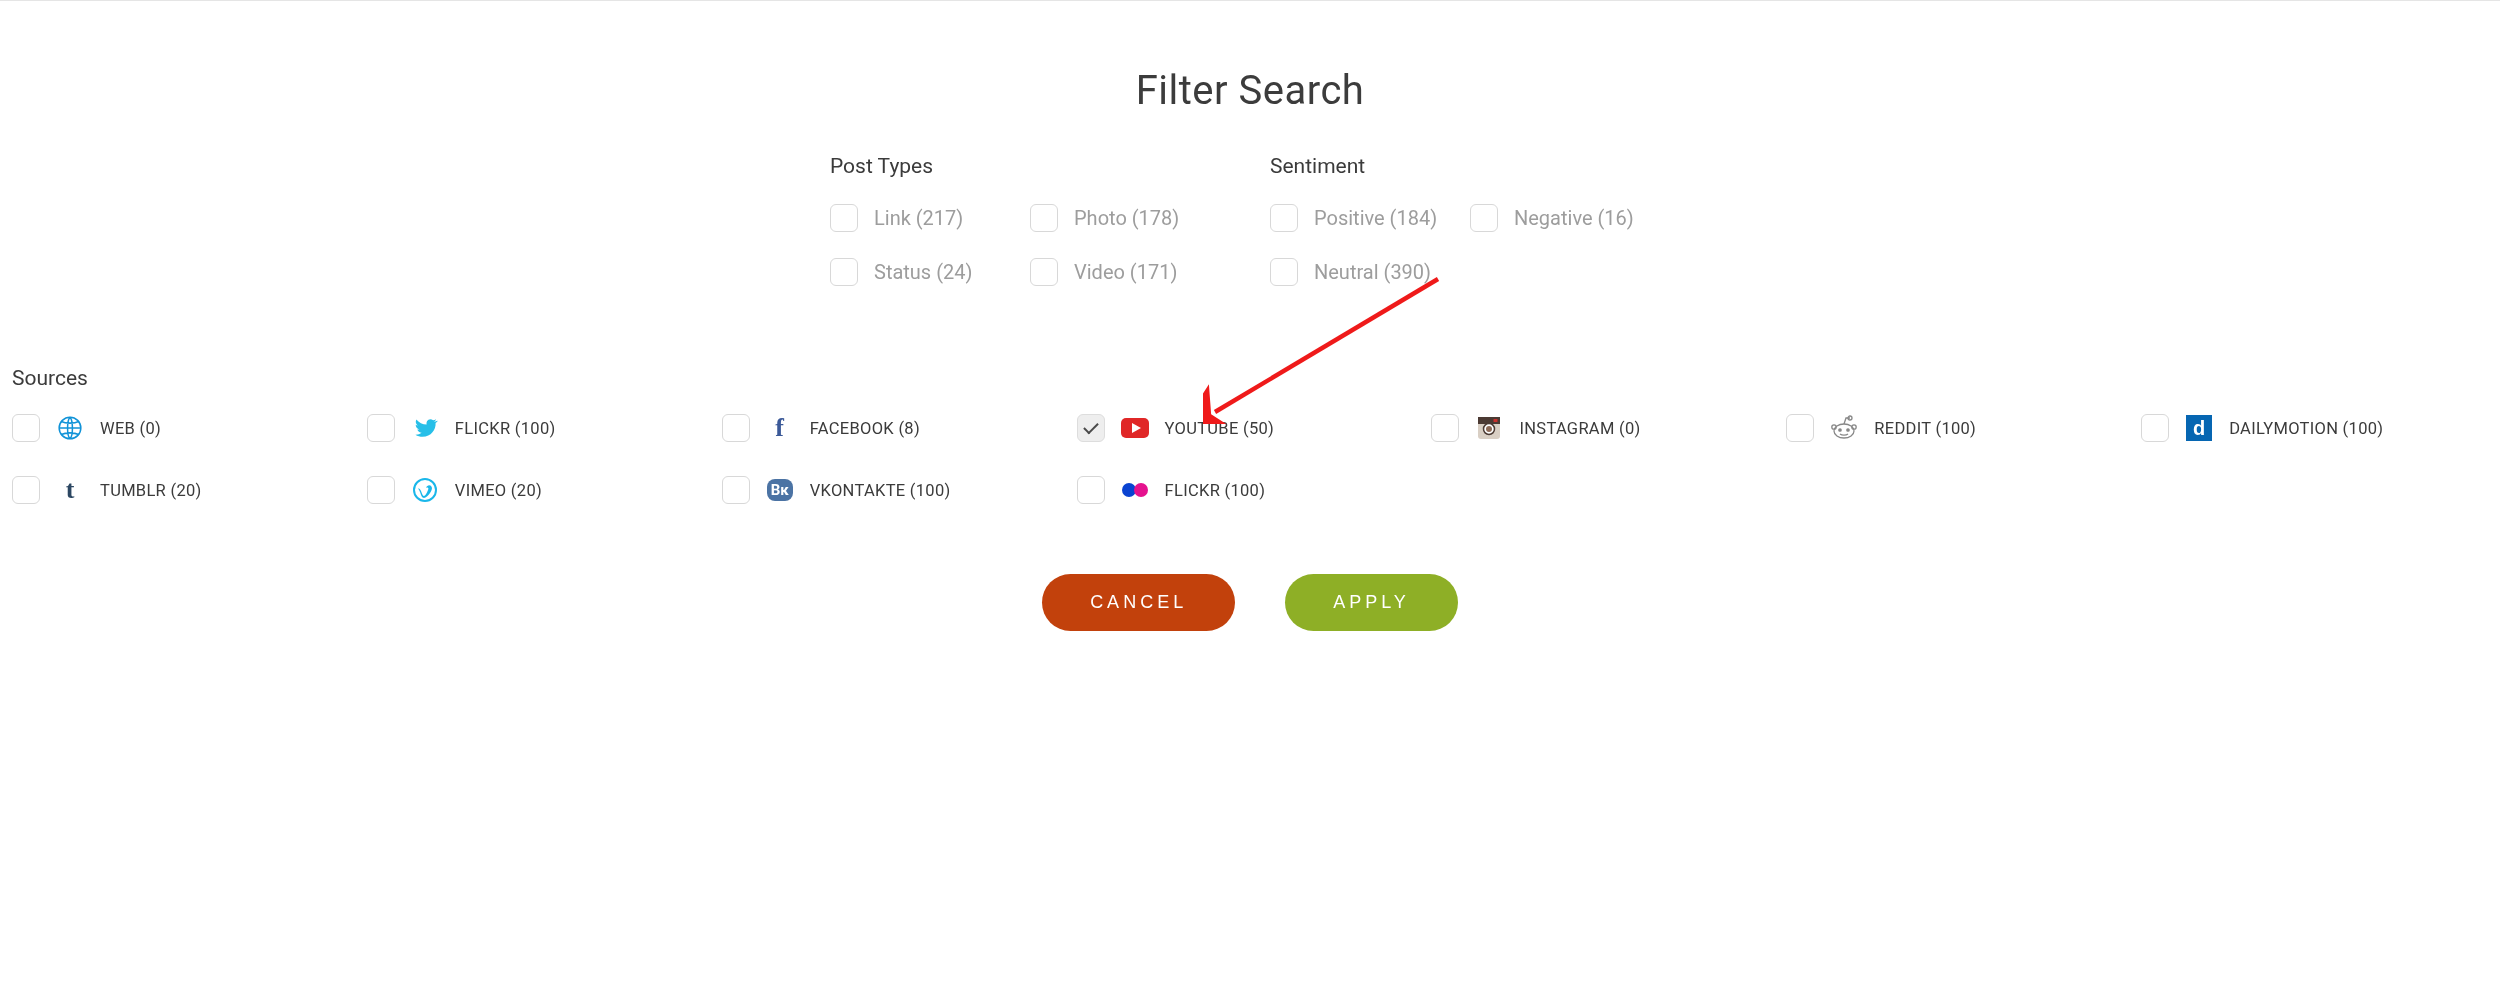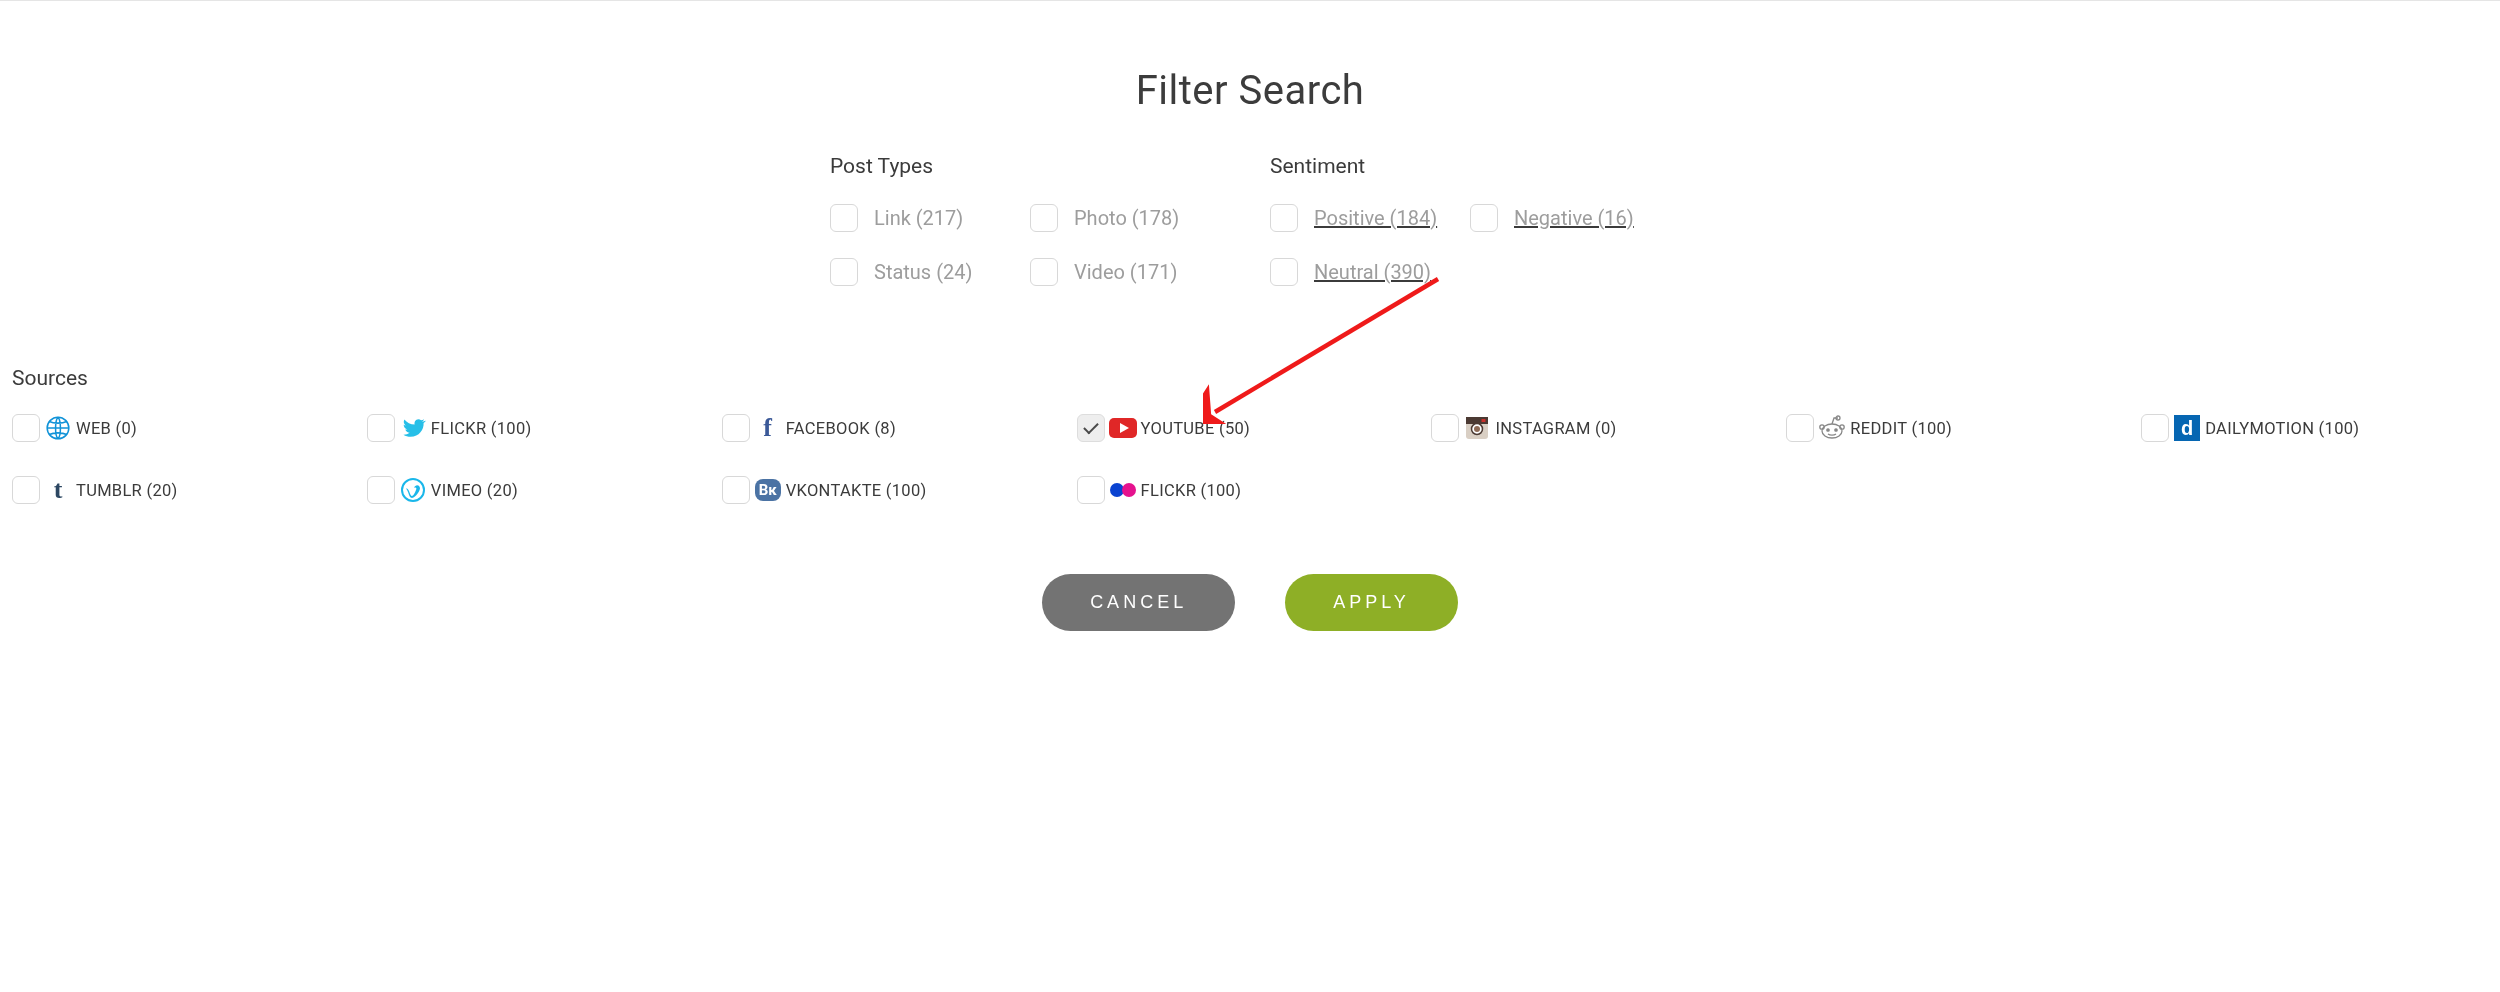--- a/index.html
+++ b/index.html
@@ -47,21 +47,20 @@
     display: grid;
     grid-template-columns: repeat(2, 200px);
     row-gap: 26px;
     column-gap: 0px;
   }
   .sentiment-grid {
     display: grid;
     grid-template-columns: repeat(2, 200px);
     row-gap: 26px;
     column-gap: 0px;
-    text-decoration: underline;
   }
   .option {
     display: flex;
     align-items: center;
     gap: 16px;
   }
   .checkbox {
     width: 28px;
     height: 28px;
     border: 1.5px solid #d8d8d8;
@@ -102,21 +101,21 @@
   }
   .sources-grid {
     display: grid;
     grid-template-columns: repeat(7, 1fr);
     row-gap: 34px;
     column-gap: 8px;
   }
   .source-item {
     display: flex;
     align-items: center;
-    gap: 4px;
+    gap: 16px;
   }
   .source-icon {
     width: 28px;
     height: 28px;
     display: inline-flex;
     align-items: center;
     justify-content: center;
     flex-shrink: 0;
   }
   .source-label {
@@ -135,21 +134,21 @@
   .btn {
     border: none;
     border-radius: 999px;
     padding: 18px 48px;
     font-size: 18px;
     letter-spacing: 4px;
     font-weight: 400;
     cursor: pointer;
     color: #fff;
   }
-  .btn-cancel { background: #737373; }
+  .btn-cancel { background: #c2410c; }
   .btn-apply  { background: #8eaf26; }
 
   
   .arrow {
     position: absolute;
     pointer-events: none;
   }
 
   
   .ic-web svg { stroke:#1193d8; }

